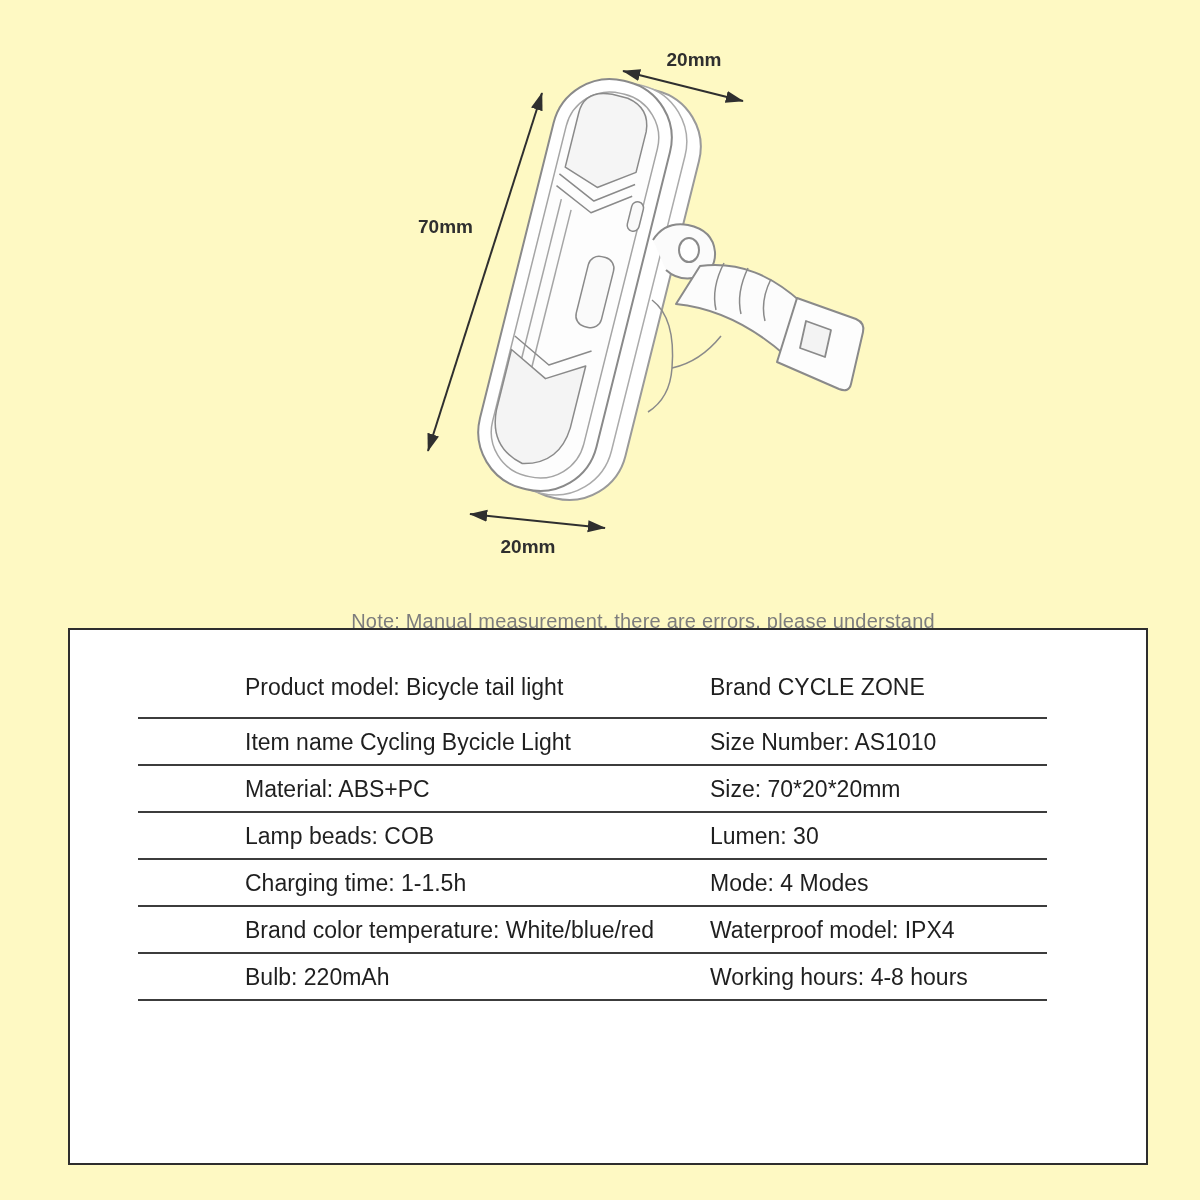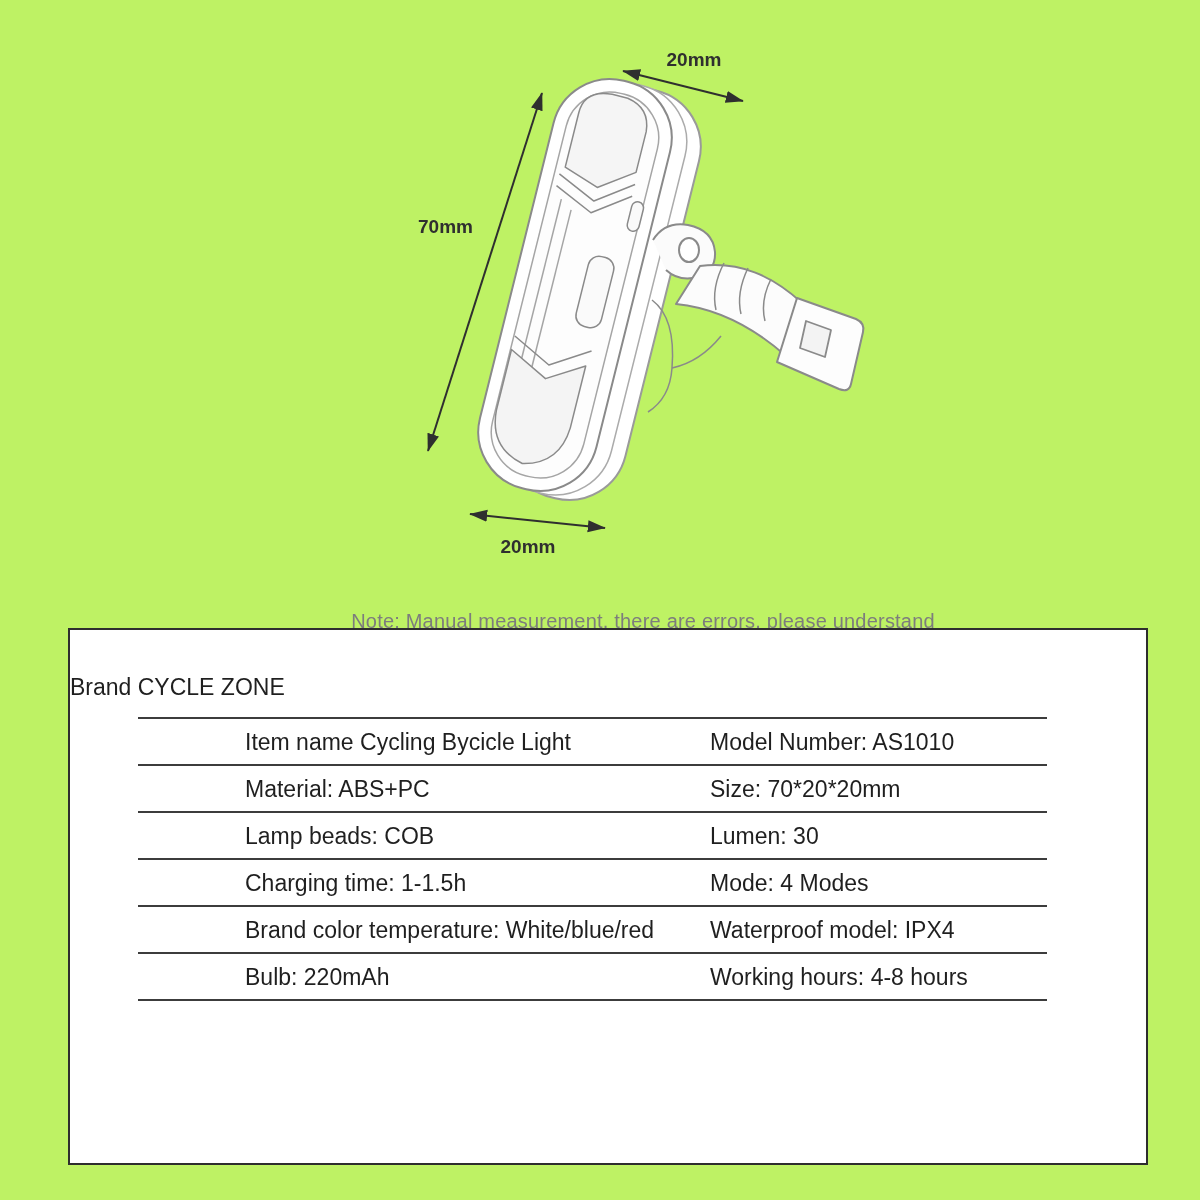--- a/index.html
+++ b/index.html
@@ -8,21 +8,21 @@
     background: #ffffff;
   }
   body {
     width: 1200px;
     height: 1200px;
     position: relative;
     font-family: "Liberation Sans", "DejaVu Sans", sans-serif;
     color: #1f1f1f;
     overflow: hidden;
   }
-  .stage { position: absolute; inset: 0; background: #bef264; }
+  .stage { position: absolute; inset: 0; background: #fef9c3; }
 
   
   .drawing-svg {
     position: absolute;
     left: 0; top: 0;
     width: 1200px; height: 620px;
   }
   .dim-label {
     font-family: "Liberation Sans", "DejaVu Sans", sans-serif;
     font-size: 19px;
@@ -148,25 +148,26 @@
 
     <text class="dim-label" x="694" y="66" text-anchor="middle">20mm</text>
     <text class="dim-label" x="418" y="233" text-anchor="start">70mm</text>
     <text class="dim-label" x="528" y="553" text-anchor="middle">20mm</text>
   </svg>
 
   <div class="note">Note: Manual measurement, there are errors, please understand</div>
 
   <div class="spec-box">
     <div class="spec-row">
+      <div class="spec-cell left">Product model: Bicycle tail light</div>
       <div class="spec-cell right">Brand CYCLE ZONE</div>
     </div>
     <div class="spec-row">
       <div class="spec-cell left">Item name Cycling Bycicle Light</div>
-      <div class="spec-cell right">Model Number: AS1010</div>
+      <div class="spec-cell right">Size Number: AS1010</div>
     </div>
     <div class="spec-row">
       <div class="spec-cell left">Material: ABS+PC</div>
       <div class="spec-cell right">Size: 70*20*20mm</div>
     </div>
     <div class="spec-row">
       <div class="spec-cell left">Lamp beads: COB</div>
       <div class="spec-cell right">Lumen: 30</div>
     </div>
     <div class="spec-row">

